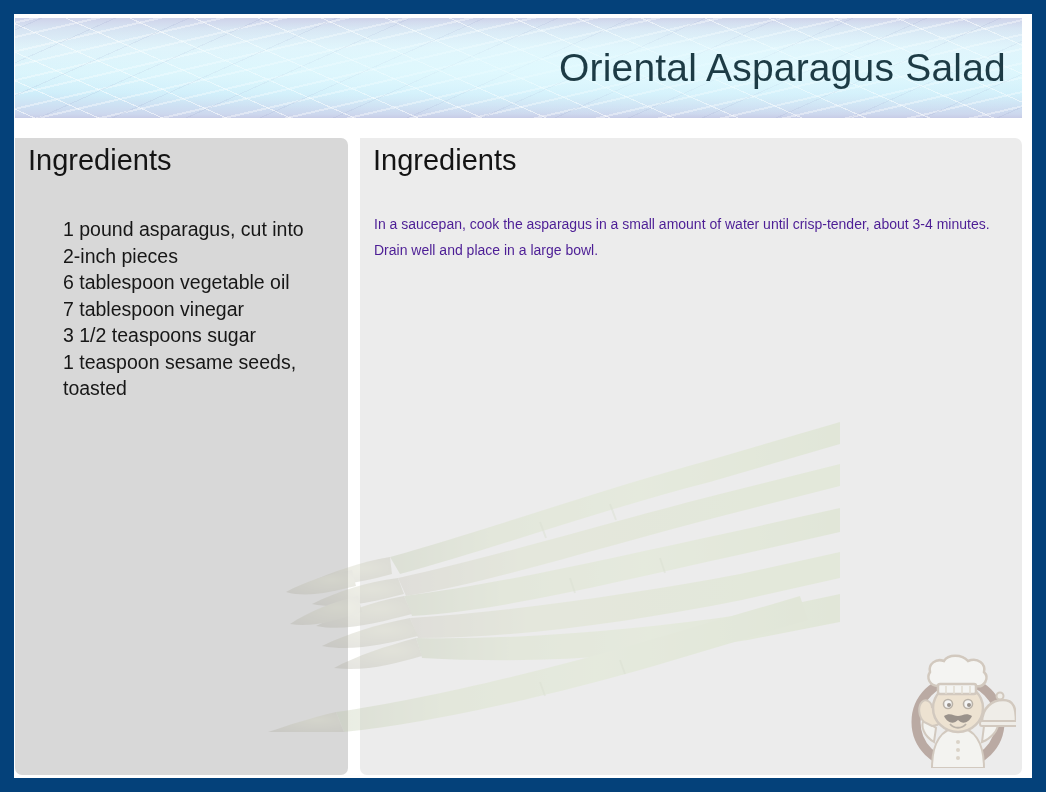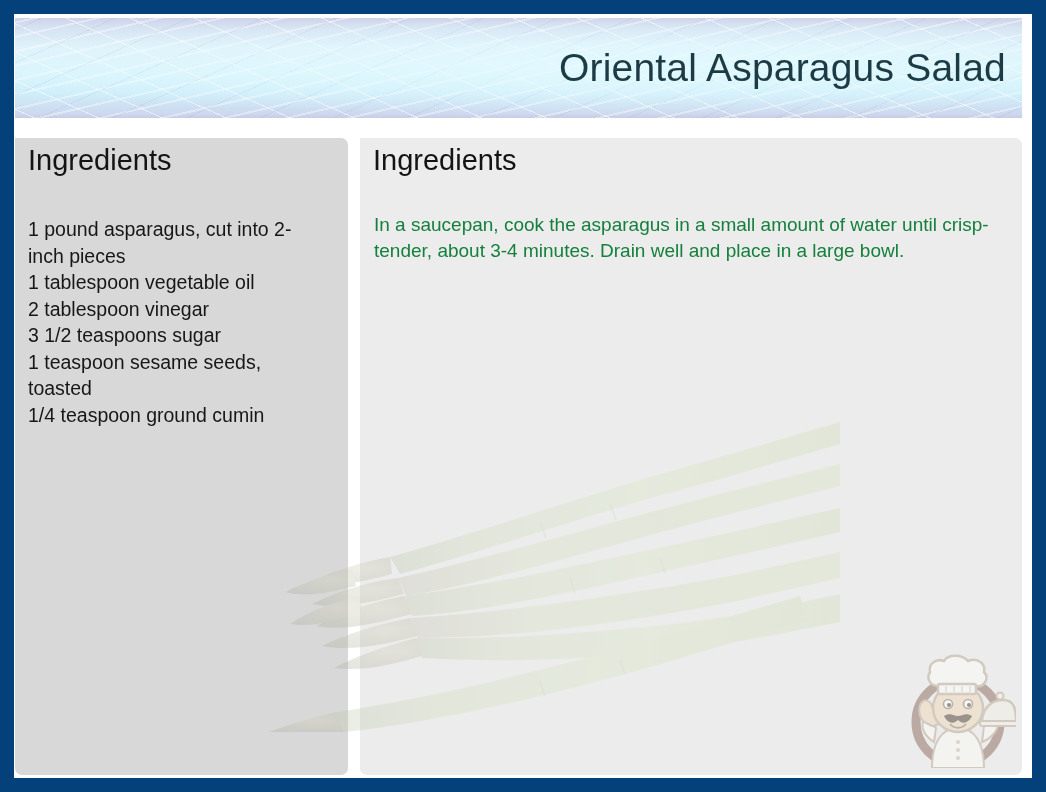--- a/index.html
+++ b/index.html
@@ -148,39 +148,39 @@
   }
 
   .panel-body {
     position: absolute;
     top: 44px;
     left: 0;
     right: 0;
     bottom: 0;
     box-sizing: border-box;
   }
-  .panel-ingredients .panel-body { padding: 34px 22px 0 13px; }
+  .panel-ingredients .panel-body { padding: 34px 22px 0 13px; margin-left: 35px; }
   .panel-directions .panel-body { padding: 30px 18px 0 14px; }
 
   .ingredient-list {
     margin: 0;
     padding: 0;
     list-style: none;
   }
   .ingredient-list li {
     font-size: 19.5px;
     line-height: 26.5px;
     color: #171717;
   }
 
   .direction-para {
     margin: 0 0 22px 0;
-    font-size: 19px;
+    font-size: 14px;
     line-height: 25.5px;
-    color: #15803d;
+    color: #4c1d95;
   }
   .direction-para:last-child { margin-bottom: 0; }
 
   
   .chef-logo {
     position: absolute;
     right: 16px;
     bottom: 10px;
     width: 116px;
     height: 118px;
@@ -202,25 +202,24 @@
 
   <div class="panels">
 
     <div class="panel panel-ingredients">
       <div class="tab tab-ingredients">
         <span class="tab-label">Ingredients</span>
       </div>
       <div class="panel-body">
         <ul class="ingredient-list">
           <li>1 pound asparagus, cut into 2-inch pieces</li>
-          <li>1 tablespoon vegetable oil</li>
-          <li>2 tablespoon vinegar</li>
+          <li>6 tablespoon vegetable oil</li>
+          <li>7 tablespoon vinegar</li>
           <li>3 1/2 teaspoons sugar</li>
           <li>1 teaspoon sesame seeds, toasted</li>
-          <li>1/4 teaspoon ground cumin</li>
         </ul>
       </div>
     </div>
 
     <div class="panel panel-directions">
       <div class="tab tab-directions">
         <span class="tab-label">Ingredients</span>
       </div>
       <div class="panel-body">
         <p class="direction-para">In a saucepan, cook the asparagus in a small amount of water until crisp-tender, about 3-4 minutes. Drain well and place in a large bowl.</p>

